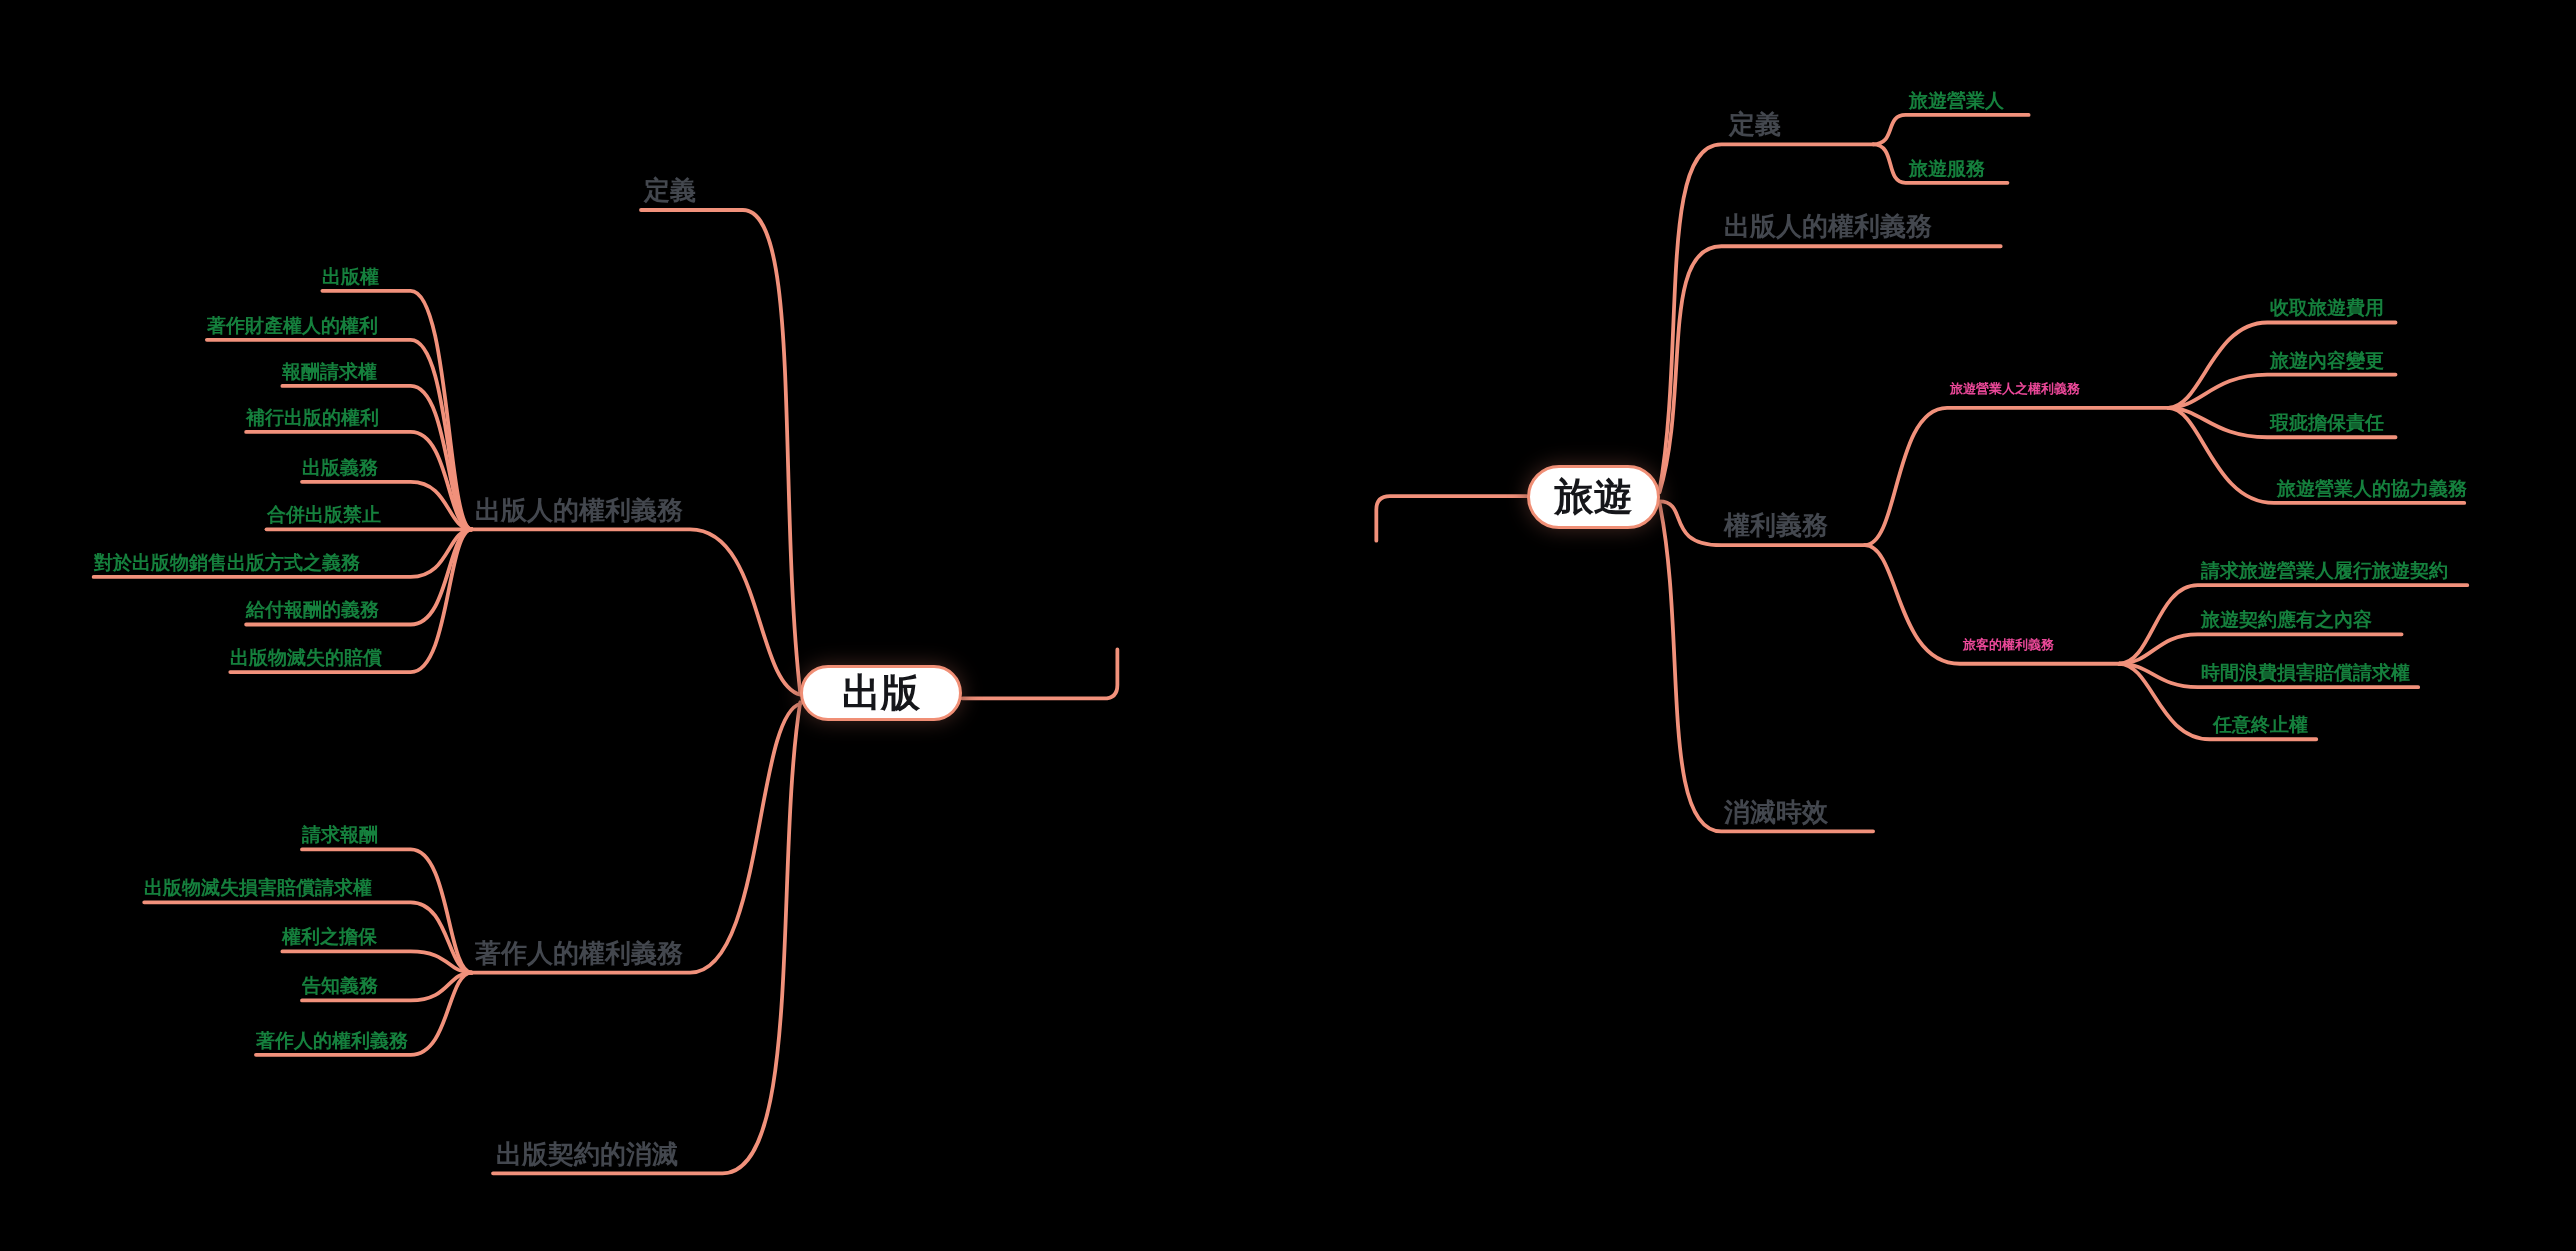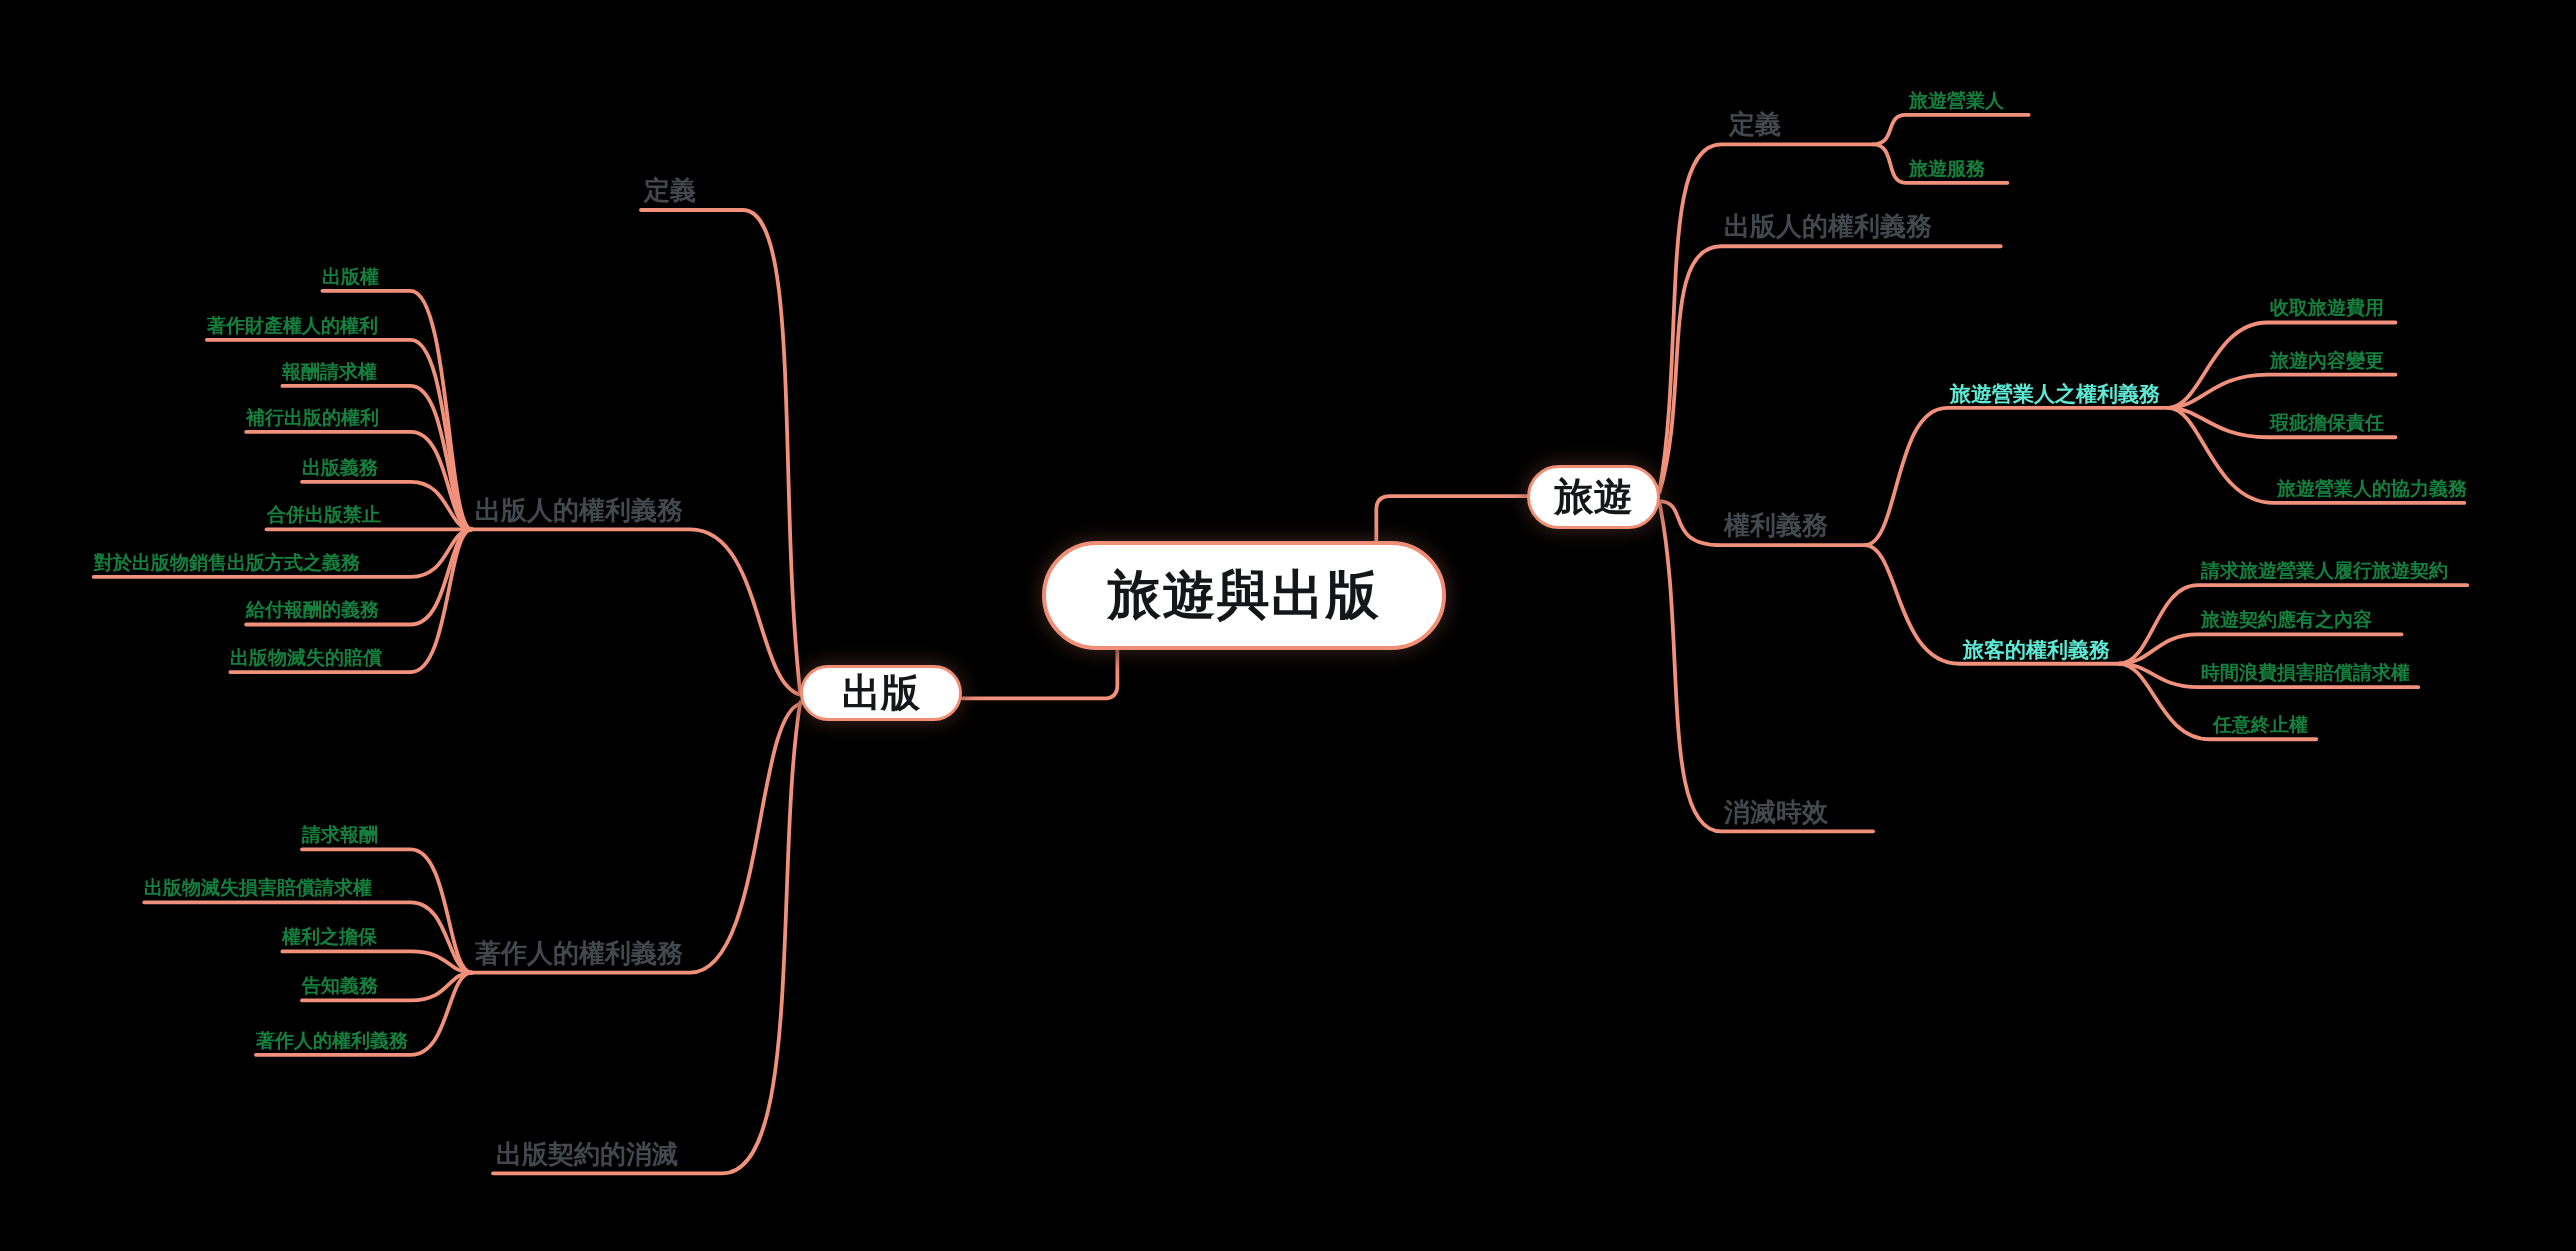--- a/index.html
+++ b/index.html
@@ -23,22 +23,22 @@
     white-space:nowrap;
     box-sizing:border-box;
   }
   .node.central{border-width:4.5px;font-size:53px;letter-spacing:1.5px;}
   .node.branch{font-size:39px;}
   .t2{
     position:absolute;font-size:26px;font-weight:700;
     color:#43474e;white-space:nowrap;line-height:1.2;
   }
   .t3{
-    position:absolute;font-size:21px;font-weight:700;
-    color:#5eead4;white-space:nowrap;line-height:1.2;
+    position:absolute;font-size:13px;font-weight:700;
+    color:#ec4899;white-space:nowrap;line-height:1.2;
   }
   .leaf{
     position:absolute;font-size:19px;font-weight:600;
     color:#15803d;white-space:nowrap;line-height:1.2;
   }
 </style>
 </head>
 <body>
 
 <div id="canvas">
@@ -86,21 +86,20 @@
       <path d="M 2872 540 C 2916 540 2930 579 3003 579 L 3173 579"></path>
       <path d="M 2872 540 C 2916 540 2930 666 3012 666 L 3264 666"></path>
 
       <path d="M 2807 879 C 2850 879 2856 775 2911 775 L 3268 775"></path>
       <path d="M 2807 879 C 2850 879 2856 840 2911 840 L 3181 840"></path>
       <path d="M 2807 879 C 2850 879 2856 910 2911 910 L 3203 910"></path>
       <path d="M 2807 879 C 2850 879 2860 979 2927 979 L 3068 979"></path>
     </g>
   </svg>
 
-  <div class="node central" style="left:1042px;top:541px;width:404px;height:109px;">旅遊與出版</div>
 
   <div class="node branch" style="left:800px;top:665px;width:162px;height:56px;">出版</div>
 
   <div class="node branch" style="left:1527px;top:465px;width:133px;height:64px;">旅遊</div>
 
   <span class="t2" style="left:644px;top:175px;">定義</span>
   <span class="t2" style="left:475px;top:495px;">出版人的權利義務</span>
   <span class="t2" style="left:475px;top:938px;">著作人的權利義務</span>
   <span class="t2" style="left:496px;top:1139px;">出版契約的消滅</span>
 

